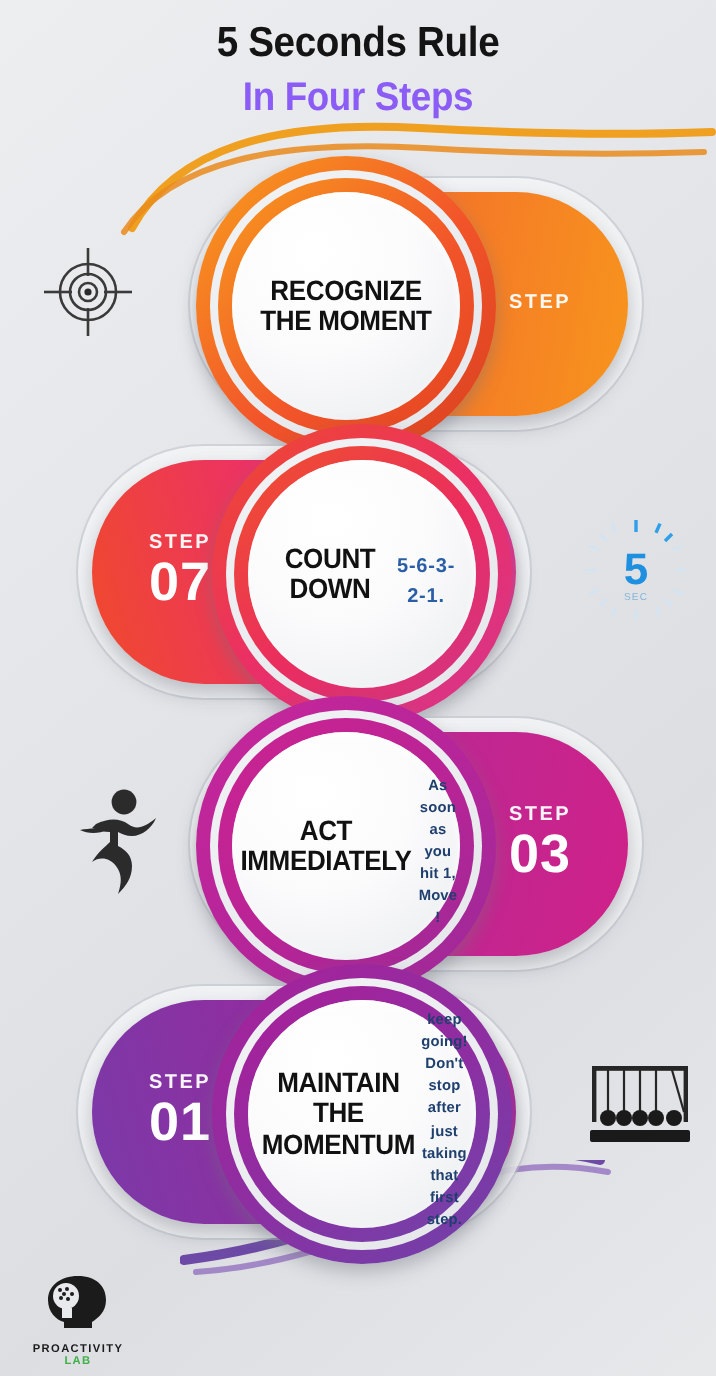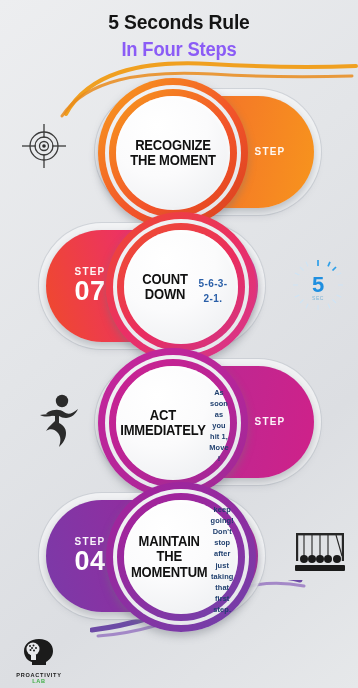--- a/index.html
+++ b/index.html
@@ -217,20 +217,21 @@
       <line x1="43.5" y1="14.5" x2="47" y2="11"></line>
     </g>
     <text x="29" y="36" text-anchor="middle" font-family="Liberation Sans, sans-serif" font-size="22" font-weight="bold" fill="#1f8fe0">5</text>
     <text x="29" y="44" text-anchor="middle" font-family="Liberation Sans, sans-serif" font-size="5" letter-spacing="0.6" fill="#7fb6d8">SEC</text>
   </svg>
 
   <div class="step-row" data-side="right" style="top:348px">
     <div class="pill" style="background:linear-gradient(100deg,#a92a95 0%,#bd2892 50%,#cf2189 100%)">
       <div class="pill-label">
         <div class="word">STEP</div>
+        <div class="num">03</div>
       </div>
     </div>
     <div class="ring">
       <div class="ring-outer" style="background:linear-gradient(140deg,#c7279a 0%,#b6259a 50%,#9c2a97 100%)"></div>
       <div class="ring-gap"></div>
       <div class="ring-inner" style="background:linear-gradient(140deg,#cc2391 0%,#b82496 55%,#9e2997 100%)"></div>
       <div class="disc">
         <div class="disc-title">ACT IMMEDIATELY</div>
         <div class="disc-desc">As soon as you hit 1, Move !</div>
       </div>
@@ -243,21 +244,21 @@
              C 27 26, 25 25, 23 24 L 23 31 C 27 33, 30 36, 30 41 C 30 47, 27 51, 23 55
              C 25 49, 25 45, 22 41 C 19 37, 14 36, 10 39 C 13 34, 17 31, 19 29
              L 19 24 C 16 24, 13 23, 10 22 Z" fill="#2b2b2b"></path>
     <path d="M4 23 C 9 22, 14 22, 18 23 C 13 25, 8 25, 4 23 Z" fill="#2b2b2b"></path>
   </svg>
 
   <div class="step-row" data-side="left" style="top:482px">
     <div class="pill" style="background:linear-gradient(75deg,#7b3aa8 0%,#912d9f 50%,#a8219a 100%)">
       <div class="pill-label">
         <div class="word">STEP</div>
-        <div class="num">04</div>
+        <div class="num">01</div>
       </div>
     </div>
     <div class="ring">
       <div class="ring-outer" style="background:linear-gradient(145deg,#a8219a 0%,#8e2ea1 50%,#6d43aa 100%)"></div>
       <div class="ring-gap"></div>
       <div class="ring-inner" style="background:linear-gradient(145deg,#ab1f99 0%,#8c2fa2 55%,#6f45ab 100%)"></div>
       <div class="disc">
         <div class="disc-title">MAINTAIN THE MOMENTUM</div>
         <div class="disc-desc">keep going! Don't stop after just taking that first step.</div>
       </div>

